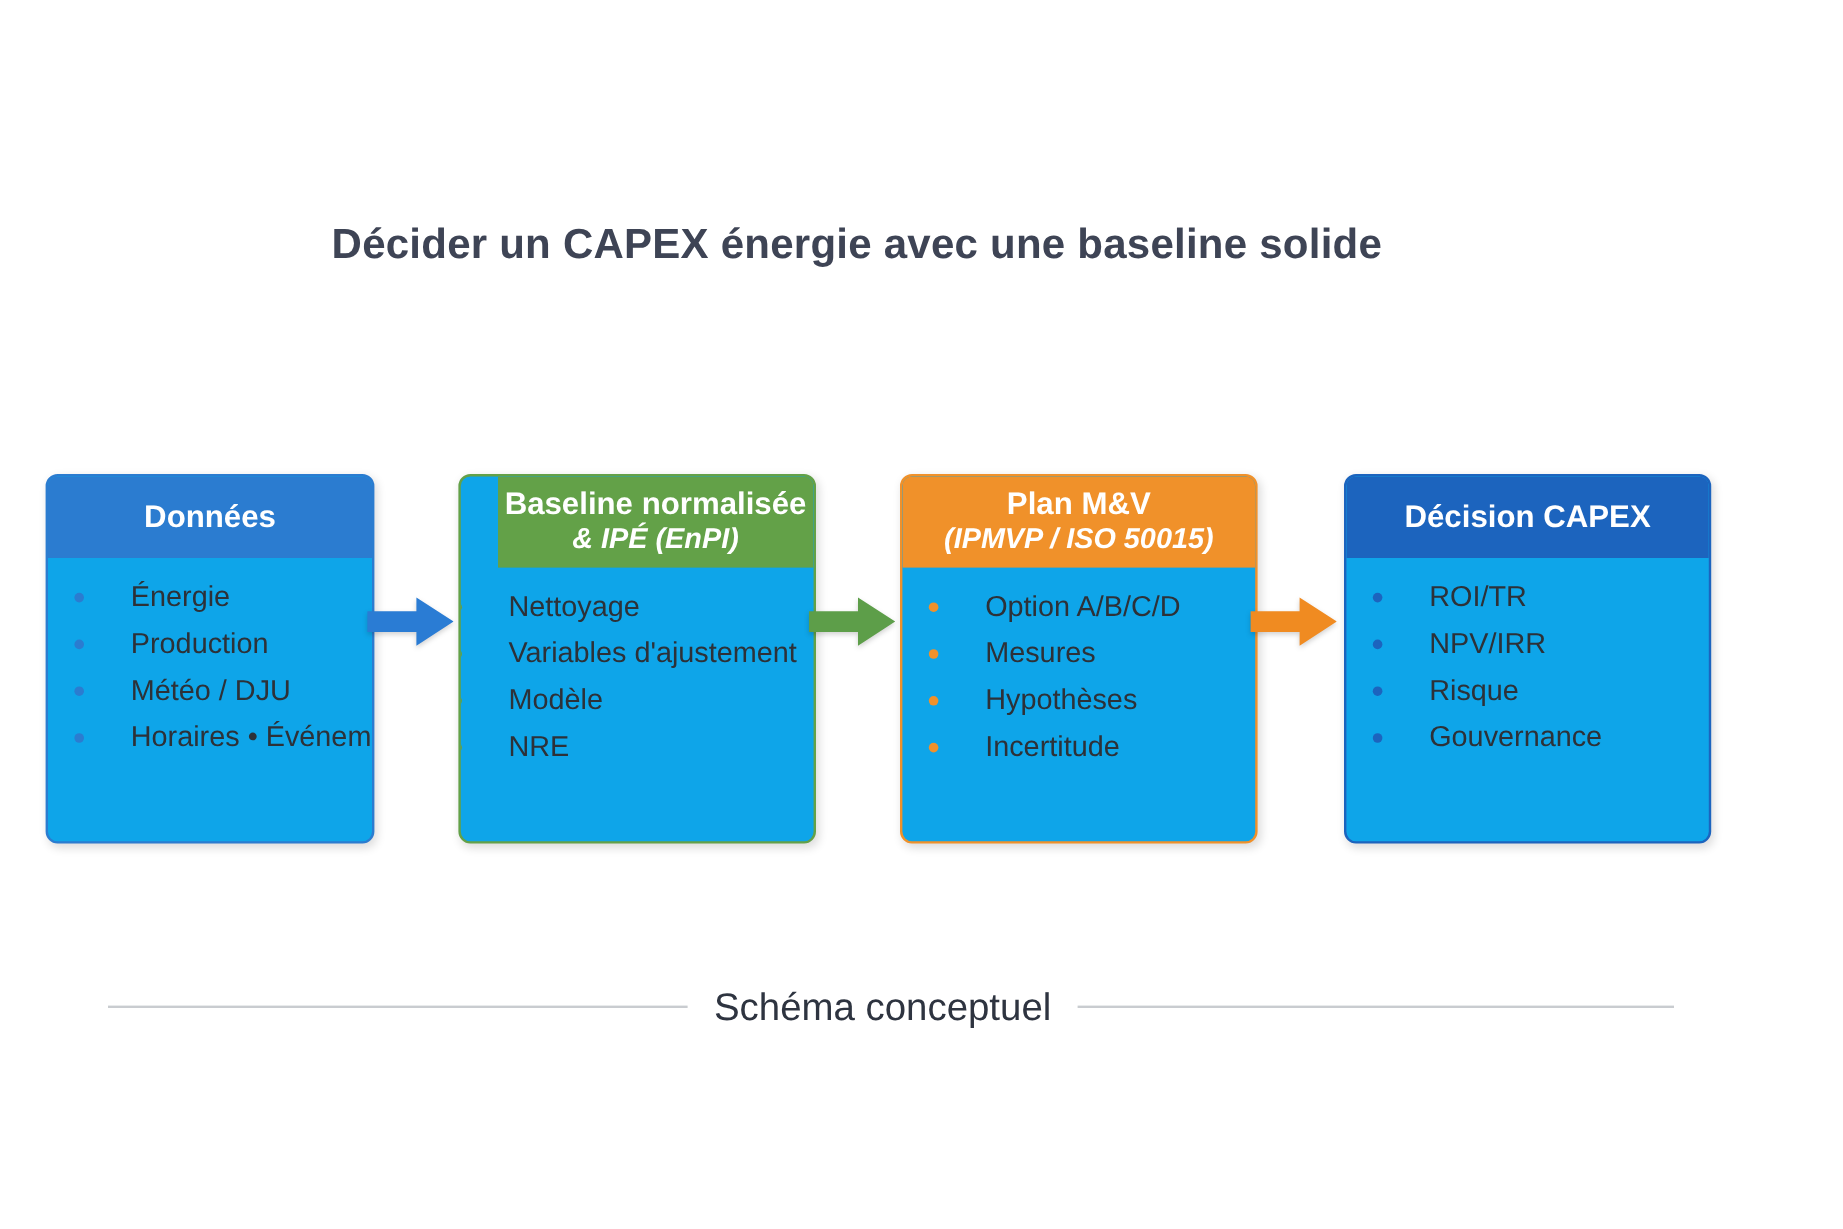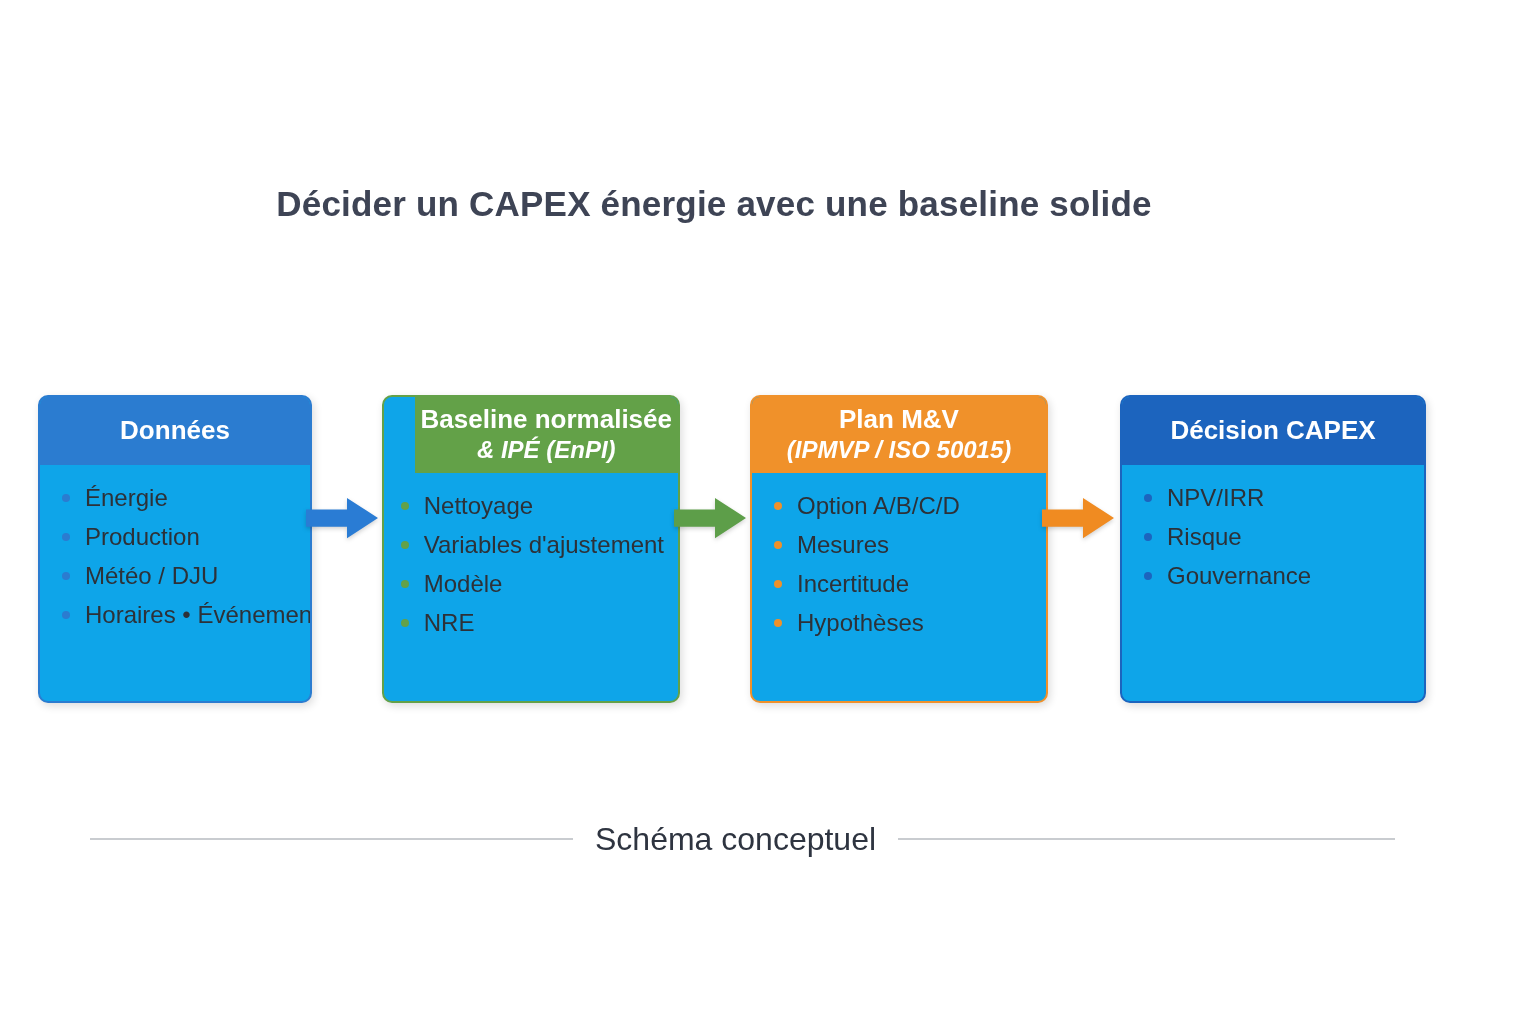--- a/index.html
+++ b/index.html
@@ -58,20 +58,21 @@
 
   .box-body { flex: 1; padding: 13px 14px 8px 22px; }
   .items-list { list-style: none; }
   .items-list li {
     display: flex;
     align-items: center;
     height: 39px;
     font-size: 24px;
     color: #2d3138;
     white-space: nowrap;
+    gap: 24px;
   }
   .items-list .dot {
     width: 8px;
     height: 8px;
     border-radius: 50%;
     background: var(--accent);
     margin-right: 15px;
     flex: none;
   }
 
@@ -187,45 +188,49 @@
         <li>
           <span class="dot"></span>
           <span>Option A/B/C/D</span>
         </li>
         <li>
           <span class="dot"></span>
           <span>Mesures</span>
         </li>
         <li>
           <span class="dot"></span>
+          <span>Hypothèses</span>
+        </li>
+        <li>
+          <span class="dot"></span>
           <span>Incertitude</span>
-        </li>
-        <li>
-          <span class="dot"></span>
-          <span>Hypothèses</span>
         </li>
       </ul>
   </div>
 </div>
 
 <div class="flow-arrow arrow-3" style="--accent: #f08b21;">
   <svg viewBox="0 0 72 48" preserveAspectRatio="none">
       <polygon points="0,15 41,15 41,3 72,24 41,45 41,33 0,33"></polygon>
     </svg>
 </div>
 
 <div class="flow-box box-decision" style="--accent: #1c64be;">
   <div class="box-header">
     <div class="line1">Décision CAPEX</div>
 
   </div>
   <div class="box-body">
     <ul class="items-list">
         <li>
           <span class="dot"></span>
+          <span>ROI/TR</span>
+        </li>
+        <li>
+          <span class="dot"></span>
           <span>NPV/IRR</span>
         </li>
         <li>
           <span class="dot"></span>
           <span>Risque</span>
         </li>
         <li>
           <span class="dot"></span>
           <span>Gouvernance</span>
         </li>

